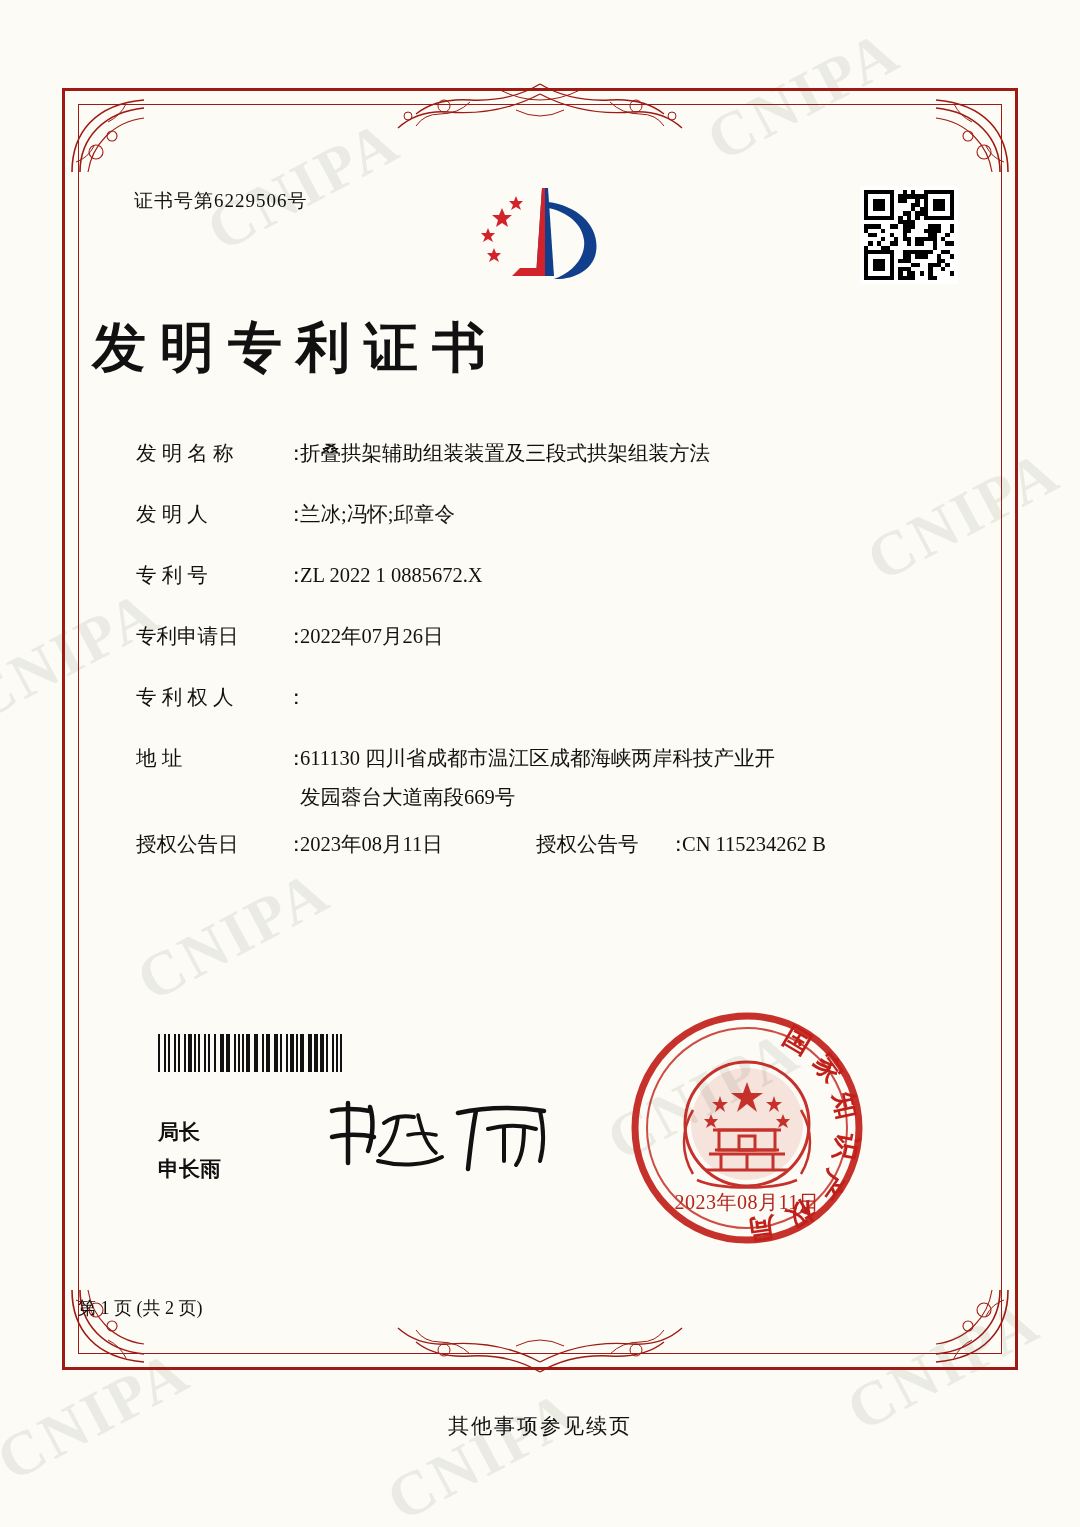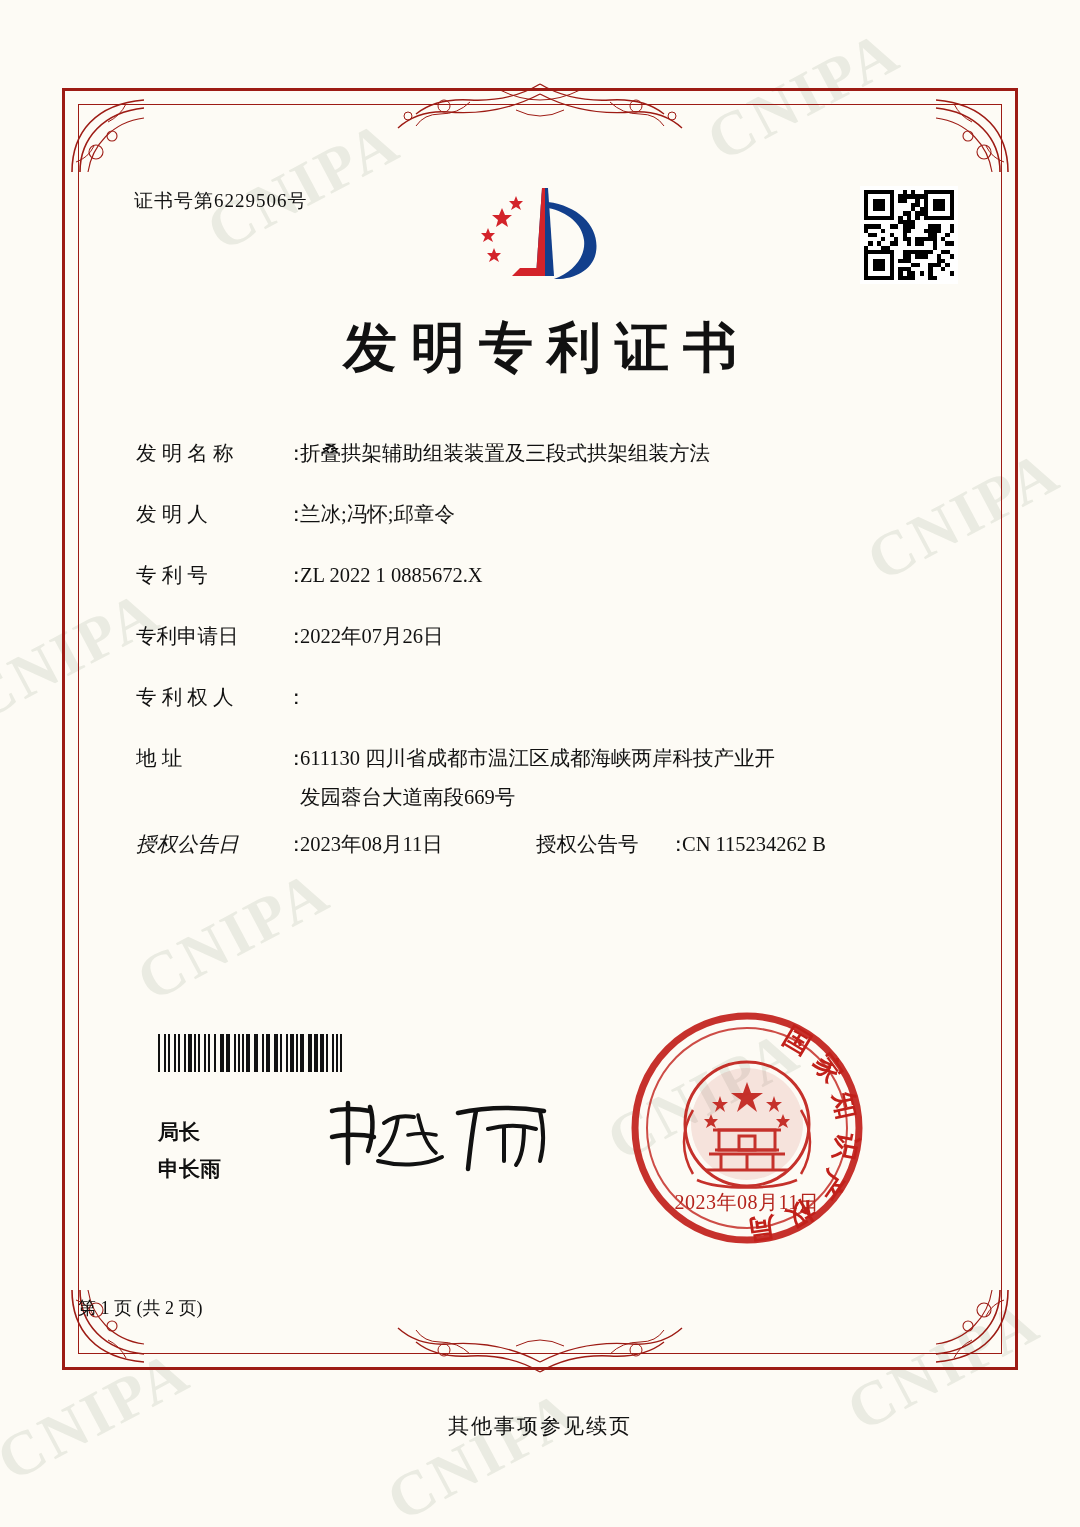--- a/index.html
+++ b/index.html
@@ -138,21 +138,20 @@
     transform: translateX(-50%);
     width: 180px;
     height: 120px;
   }
 
   .title {
     position: absolute;
     left: 0;
     right: 0;
     top: 208px;
-    text-align: center;
     font-size: 54px;
     font-weight: 700;
     letter-spacing: 14px;
     text-indent: 14px;
     color: #111;
     font-family: "Liberation Serif", "DejaVu Serif", serif;
   }
 
   
   .fields {
@@ -189,21 +188,21 @@
     display: block;
     padding-left: 0;
   }
 
   .row-dual {
     display: flex;
     align-items: flex-start;
     margin-bottom: 10px;
   }
   .dual-left { display: flex; width: 400px; }
-  .dual-left .lbl2 { width: 150px; flex: 0 0 150px; display: flex; justify-content: space-between; font-style: italic; }
+  .dual-left .lbl2 { width: 150px; flex: 0 0 150px; display: flex; justify-content: space-between; }
   .dual-right { display: flex; }
   .dual-right .lbl3 { flex: 0 0 auto; display: flex; justify-content: space-between; width: 132px; }
 
   
   .paras {
     position: absolute;
     left: 56px;
     top: 666px;
     width: 818px;
     font-size: 19px;

